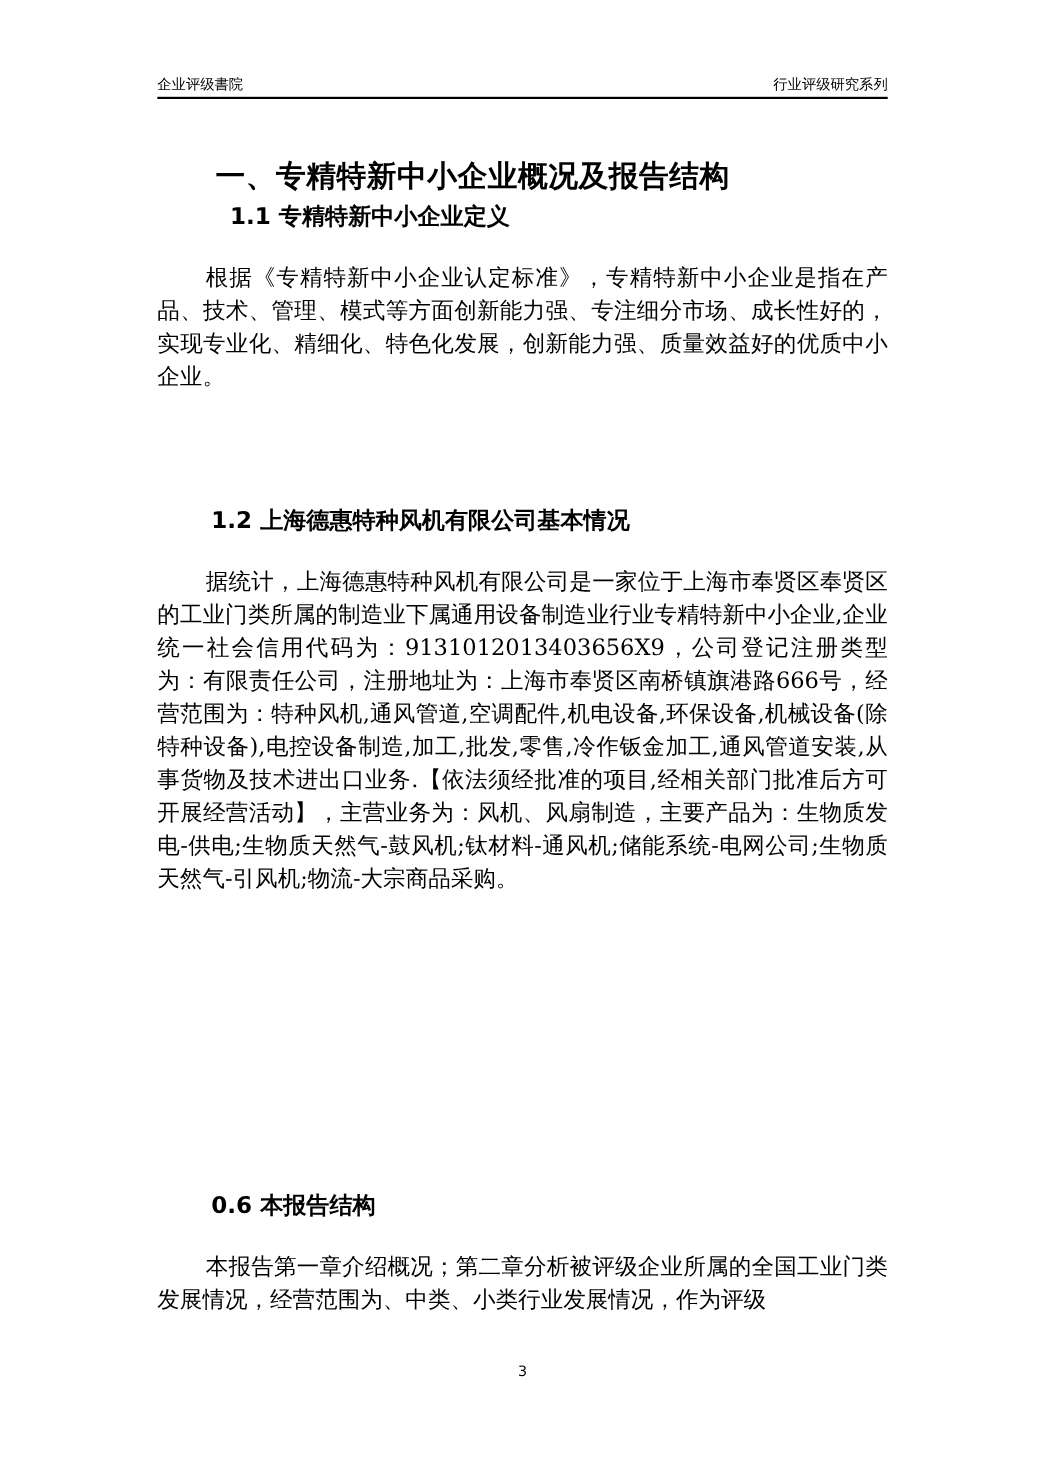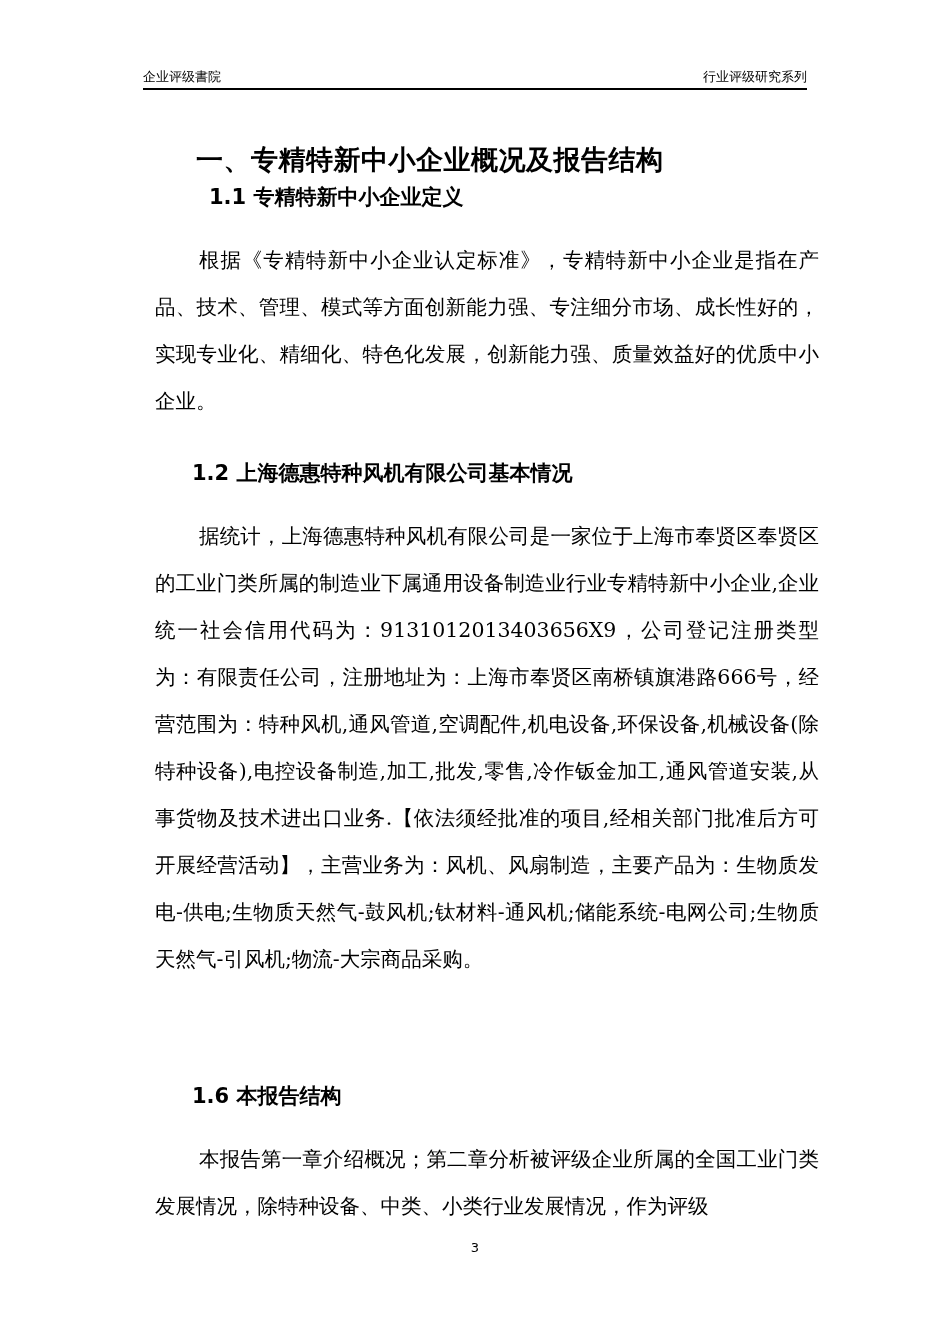--- a/index.html
+++ b/index.html
@@ -7,37 +7,37 @@
          font-family: "DejaVu Serif", "Liberation Serif", serif; color: #000; }
   .header { position: absolute; left: 143px; top: 66px; width: 664px; height: 22px;
             border-bottom: 2px solid #000; font-family: "DejaVu Sans", "Liberation Sans", sans-serif;
             font-size: 13px; }
   .header .left { position: absolute; left: 0; top: 2px; }
   .header .right { position: absolute; right: 0; top: 2px; margin-left: 24px; }
   .h1 { position: absolute; left: 196px; top: 118px; font-size: 27px; font-weight: bold;
         font-family: Liberation Serif, serif; letter-spacing: 0.5px; margin-top: 24px; }
   .h2 { position: absolute; left: 192px; font-size: 21px; font-weight: bold;
         font-family: "DejaVu Sans", "Liberation Sans", sans-serif; }
-  .para { position: absolute; left: 155px; width: 664px; font-size: 20.5px; line-height: 47px;
+  .para { position: absolute; left: 143px; width: 664px; font-size: 20.5px; line-height: 30px;
           text-align: justify; text-indent: 44px; }
   .page-num { position: absolute; left: 0; width: 950px; top: 1240px; text-align: center;
               font-family: "DejaVu Sans", "Liberation Sans", sans-serif; font-size: 13px; }
 </style>
 </head>
 <body>
 
 <div class="header">
   <span class="left">企业评级書院</span>
   <span class="right">行业评级研究系列</span>
 </div>
 
 <div class="h1">一、专精特新中小企业概况及报告结构</div>
 
 <div class="h2" style="top:183px;margin-left:17px;">1.1 专精特新中小企业定义</div>
 <div class="para" style="top:237px;">根据《专精特新中小企业认定标准》，专精特新中小企业是指在产品、技术、管理、模式等方面创新能力强、专注细分市场、成长性好的，实现专业化、精细化、特色化发展，创新能力强、质量效益好的优质中小企业。</div>
 
 <div class="h2" style="top:459px;">1.2 上海德惠特种风机有限公司基本情况</div>
 <div class="para" style="top:513px;">据统计，上海德惠特种风机有限公司是一家位于上海市奉贤区奉贤区的工业门类所属的制造业下属通用设备制造业行业专精特新中小企业,企业统一社会信用代码为：9131012013403656X9，公司登记注册类型为：有限责任公司，注册地址为：上海市奉贤区南桥镇旗港路666号，经营范围为：特种风机,通风管道,空调配件,机电设备,环保设备,机械设备(除特种设备),电控设备制造,加工,批发,零售,冷作钣金加工,通风管道安装,从事货物及技术进出口业务.【依法须经批准的项目,经相关部门批准后方可开展经营活动】，主营业务为：风机、风扇制造，主要产品为：生物质发电-供电;生物质天然气-鼓风机;钛材料-通风机;储能系统-电网公司;生物质天然气-引风机;物流-大宗商品采购。</div>
 
-<div class="h2" style="top:1082px;">1.6 本报告结构</div>
-<div class="para" style="top:1136px;">本报告第一章介绍概况；第二章分析被评级企业所属的全国工业门类发展情况，除特种设备、中类、小类行业发展情况，作为评级</div>
+<div class="h2" style="top:1082px;">0.6 本报告结构</div>
+<div class="para" style="top:1136px;">本报告第一章介绍概况；第二章分析被评级企业所属的全国工业门类发展情况，经营范围为、中类、小类行业发展情况，作为评级</div>
 
 <div class="page-num">3</div>
 
 </body></html>

